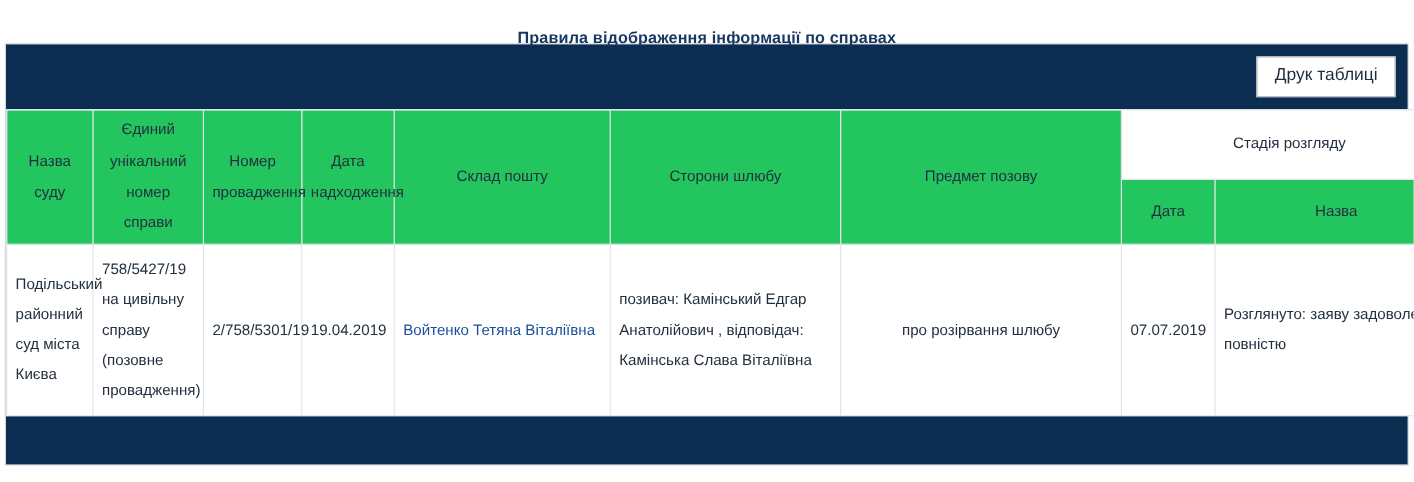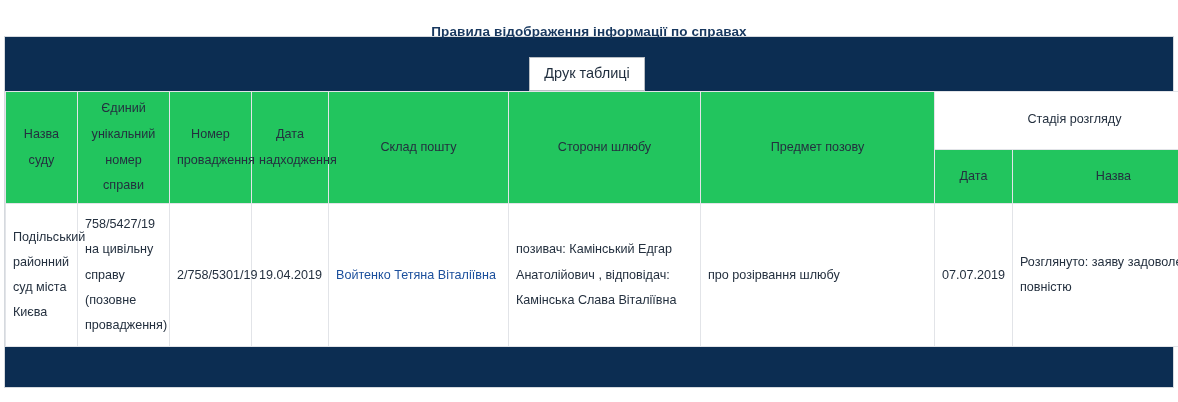--- a/index.html
+++ b/index.html
@@ -45,21 +45,20 @@
 
   
   .toolbar {
     background: #0c2d52;
     height: 54px;
     display: flex;
     align-items: center;
     justify-content: flex-end;
     padding-right: 10px;
     box-sizing: border-box;
-    flex-direction: column;
   }
   .btn {
     background: #ffffff;
     border: 1px solid #b9bec4;
     color: #1f2d3d;
     font-family: "Liberation Sans", sans-serif;
     font-size: 14.5px;
     padding: 7px 14px 8px 14px;
     margin-left: 6px;
     cursor: pointer;
@@ -101,21 +100,21 @@
     line-height: 2.0;
     padding: 8px 7px;
     vertical-align: middle;
   }
   td.c-court      { text-align: left; }
   td.c-unique     { text-align: left; }
   td.c-proc       { text-align: center; white-space: nowrap; }
   td.c-date       { text-align: center; white-space: nowrap; }
   td.c-panel      { text-align: left; }
   td.c-parties    { text-align: left; }
-  td.c-subject    { text-align: left; margin-left: 36px; }
+  td.c-subject    { text-align: center; margin-left: 36px; }
   td.c-stagedate  { text-align: left; white-space: nowrap; }
   td.c-stagename  { text-align: left; }
 
   a.rowlink {
     color: #1b4f9c;
     text-decoration: none;
   }
 
   
   .footer-bar {

